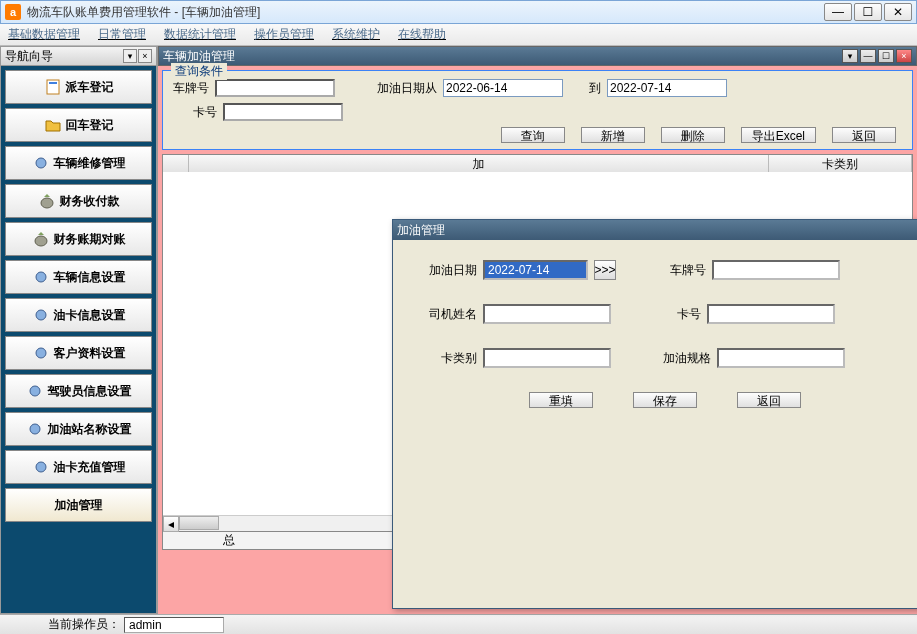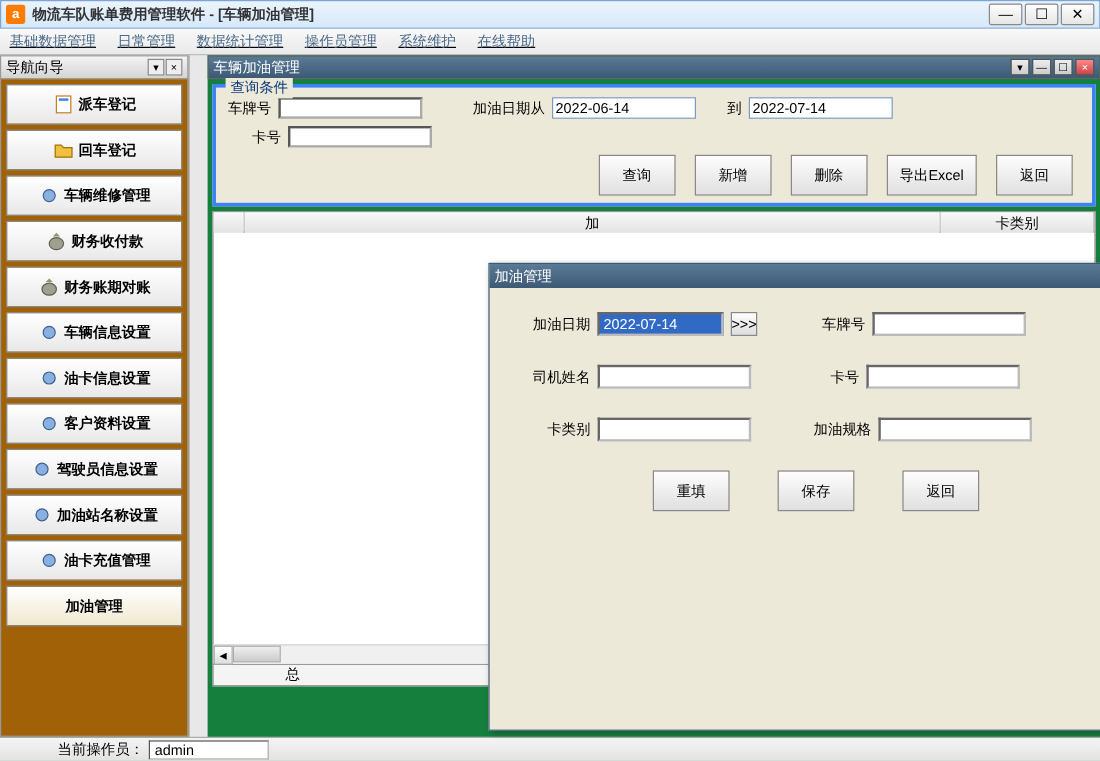--- a/index.html
+++ b/index.html
@@ -1,58 +1,58 @@
 <!DOCTYPE html>
 <html><head>
 <meta charset="utf-8">
 <style>
 * { box-sizing: border-box; margin: 0; padding: 0; font-family: "SimSun", "宋体", sans-serif; font-size: 12px; }
 body { width: 917px; height: 634px; background: #e8e8e8; overflow: hidden; position: relative; }
 
 
 .outer-title { height: 24px; background: linear-gradient(#ebf4fc, #d6e8fb); display: flex; align-items: center; padding: 0 4px; border: 1px solid #7aa5d6; }
 .outer-title .app-icon { width: 16px; height: 16px; background: #ff7b00; border-radius: 2px; margin-right: 6px; display: flex; align-items: center; justify-content: center; color: #fff; font-weight: bold; font-size: 11px; }
-.outer-title .title-text { color: #333; font-weight: bold; }
+.outer-title .title-text { color: #333; }
 .outer-title .win-btns { margin-left: auto; display: flex; gap: 2px; }
 .win-btn { width: 28px; height: 18px; border: 1px solid #888; background: linear-gradient(#fdfdfd,#e6e6e6); border-radius: 2px; display: flex; align-items: center; justify-content: center; cursor: pointer; }
 
 
 .menubar { height: 22px; background: linear-gradient(#f9f9f9,#e9e9e9); border-bottom: 1px solid #bbb; display: flex; align-items: center; padding: 0 8px; gap: 18px; text-decoration: underline; }
 .menubar span { color: #4a6a8a; cursor: pointer; }
 
 
 .main { display: flex; height: calc(100% - 24px - 22px - 20px); }
 
 
 .leftnav { width: 158px; background: #f0f0f0; display: flex; flex-direction: column; border-right: 1px solid #999; }
 .nav-header { height: 20px; background: linear-gradient(#f4f4f4,#d4d4d4); border: 1px solid #999; display: flex; align-items: center; padding: 0 4px; justify-content: space-between; }
 .nav-header .nh-btns { display: flex; gap: 1px; }
 .nh-btn { width: 14px; height: 14px; border: 1px solid #888; background: #eee; font-size: 9px; display:flex; align-items:center; justify-content:center; cursor:pointer;}
-.nav-items { flex: 1; background: #a16207; border: 1px solid #999; border-top: none; padding: 4px; display: flex; flex-direction: column; gap: 4px; overflow:hidden;}
+.nav-items { flex: 1; background: #0c4a6e; border: 1px solid #999; border-top: none; padding: 4px; display: flex; flex-direction: column; gap: 4px; overflow:hidden;}
 .nav-item { height: 34px; border: 1px solid #888; background: linear-gradient(#fff,#e8e8e8); display: flex; align-items: center; justify-content: center; gap: 4px; cursor: pointer; font-size: 14px; font-weight: bold; padding: 0 4px;}
 .nav-item .nicon { width: 18px; height: 18px; flex-shrink: 0; }
 .nav-item.selected { background: linear-gradient(#fff,#f0e8d0); }
 
 
-.content { flex: 1; position: relative; background: #15803d; margin-left: 15px; }
+.content { flex: 1; position: relative; background: #fca5a5; }
 
 
 .mdi-title { height: 20px; background: linear-gradient(#5a7a95,#3d5a75); color: #fff; display: flex; align-items: center; padding: 0 4px; border: 1px solid #666; justify-content: space-between; }
 .mdi-title .min-btns { display: flex; gap: 2px; }
 .mdi-btn { width: 16px; height: 14px; background: linear-gradient(#eee,#ccc); border: 1px solid #555; font-size:9px; display:flex; align-items:center; justify-content:center; cursor:pointer; color:#000;}
 .mdi-btn.x { background: linear-gradient(#f88,#c44); color:#fff; }
 
 
-.query-group { margin: 4px; border: 3px solid #3b82f6; padding: 8px 10px 6px; background: #ece9d8; position: relative; }
+.query-group { margin: 4px; border: 1px solid #3b82f6; padding: 8px 10px 6px; background: #ece9d8; position: relative; }
 .query-group .legend { position: absolute; top: -8px; left: 8px; background: #ece9d8; padding: 0 4px; color:#0a3a7a;}
 .qrow { display: flex; align-items: center; gap: 6px; margin-bottom: 6px; }
 .qlabel { color: #000; }
 .qinput { border: 1px solid #7a9ac0; height: 18px; background: #fff; padding: 0 2px; }
 .qinput.sunken { border: 2px inset #aaa; }
-.btn { height: 34px; min-width: 64px; border: 1px solid #888; background: linear-gradient(#fdfdfd,#e0e0e0); cursor: pointer; padding: 0 10px; }
+.btn { height: 16px; min-width: 64px; border: 1px solid #888; background: linear-gradient(#fdfdfd,#e0e0e0); cursor: pointer; padding: 0 10px; }
 .btnrow { display: flex; gap: 16px; justify-content: flex-end; padding-right: 6px; }
 
 
 .grid { margin: 0 4px; border: 1px solid #888; background: #fff; height: 18px; display: flex; }
 .grid .gc { border-right: 1px solid #bbb; background: linear-gradient(#f8f8f8,#e2e2e2); display:flex; align-items:center; justify-content:center; height: 18px;}
 .gridbody { margin: 0 4px; border: 1px solid #888; border-top:none; height: 360px; background:#fff; position:relative;}
 .scrollbar-h { position:absolute; bottom:0; left:0; right:0; height:16px; background:#eee; border-top:1px solid #ccc; display:flex; }
 .sb-btn { width:16px; height:16px; background:linear-gradient(#fff,#ddd); border:1px solid #aaa; display:flex; align-items:center; justify-content:center; cursor:pointer;}
 .sb-track { flex:1; background:#f0f0f0; }
 .sb-thumb { width:40px; height:14px; background:linear-gradient(#eee,#ccc); border:1px solid #aaa; margin:0;}

